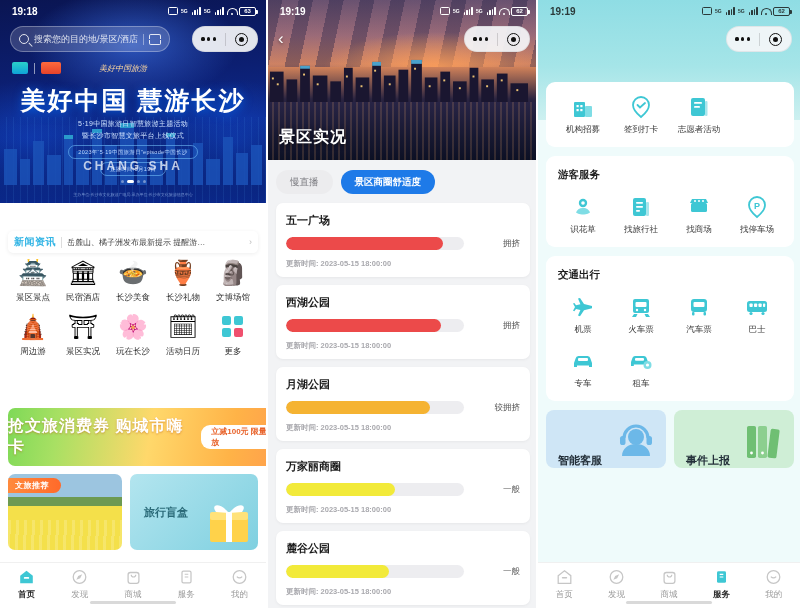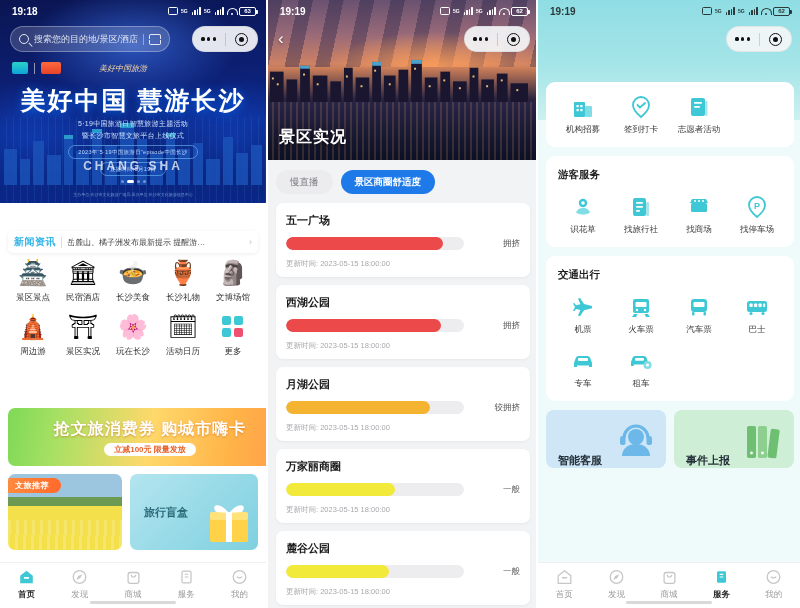--- a/index.html
+++ b/index.html
@@ -126,21 +126,21 @@
   .grid-wrap{ position:absolute; left:8px; top:258px; width:250px; }
   .grid { display:grid; grid-template-columns:repeat(5,1fr); row-gap:8px; }
   .gitem{ display:flex; flex-direction:column; align-items:center; gap:4px; }
   .gicon{ width:34px;height:30px; display:flex;align-items:center;justify-content:center;
     font-size:24px; line-height:1;}
   .glabel{ font-size:8.5px; color:#333; }
 
   .promo { position:absolute; left:8px; top:408px; width:284px; height:58px;
     border-radius:7px; overflow:hidden;
     background:linear-gradient(100deg,#7ed957 0%,#a8e063 18%,#ffd86b 50%,#ffb347 78%,#ff9a4d 100%);
-    display:flex; flex-direction:column; align-items:center; justify-content:center; gap:3px;}
+    display:flex; align-items:center; justify-content:center; gap:3px;}
   .promo-t{ font-size:16px; font-weight:bold; color:#fff; letter-spacing:1px;
     text-shadow:0 1px 2px rgba(190,90,10,.5); }
   .promo-p{ background:#fff; border-radius:9px; padding:1px 10px; font-size:8px;
     font-weight:bold; color:#e8622a; }
 
   .cards { position:absolute; left:8px; top:474px; width:250px; height:76px;
     display:flex; gap:8px; }
   .card-l { flex:1; border-radius:7px; overflow:hidden; position:relative;
     background:linear-gradient(to bottom,#9cc5e0 0 30%, #6d9a52 30% 42%, #f4e04a 42% 100%); }
   .card-l::after{content:"";position:absolute;left:0;right:0;bottom:0;height:40%;
@@ -188,21 +188,21 @@
   .chip.on{ background:#1e7ae8; color:#fff; font-weight:bold; }
 
   .listwrap{ position:absolute; left:8px; top:203px; width:254px; }
   .lcard{ background:#fff; border-radius:7px; padding:10px 10px 8px; margin-bottom:8px;
     box-shadow:0 1px 3px rgba(0,0,0,.05); }
   .lname{ font-size:11px; font-weight:bold; color:#1b1b1b; margin-bottom:9px; }
   .lrow{ display:flex; align-items:center; gap:26px; margin-bottom:9px; }
   .track{ flex:1; height:13px; border-radius:7px; background:#ededf0; overflow:hidden; }
   .fill{ height:100%; border-radius:7px; }
   .lstatus{ font-size:8.5px; color:#555; white-space:nowrap; width:30px; text-align:right;}
-  .ltime{ font-size:7.5px; color:#a9a9ae; }
+  .ltime{ font-size:7.5px; color:#a9a9ae;font-weight:bold; }
 
   
   .p3head{ position:absolute; left:0; top:0; width:264px; height:120px;
     background:linear-gradient(to bottom,#8fdde4 0%, #a5e5e8 55%, #cdf0f0 100%); }
   .p3body{ position:absolute; left:0; top:0; width:264px; height:608px; padding:82px 8px 0; }
   .sect{ background:#fff; border-radius:9px; padding:12px 8px 11px; margin-bottom:9px; }
   .stitle{ font-size:10.5px; font-weight:bold; color:#1f1f1f; margin:0 4px 12px; }
   .srow{ display:grid; grid-template-columns:repeat(4,1fr); row-gap:12px; }
   .sitem{ display:flex; flex-direction:column; align-items:center; gap:4px; }
   .sicon3{ width:26px;height:26px;display:flex;align-items:center;justify-content:center; }

